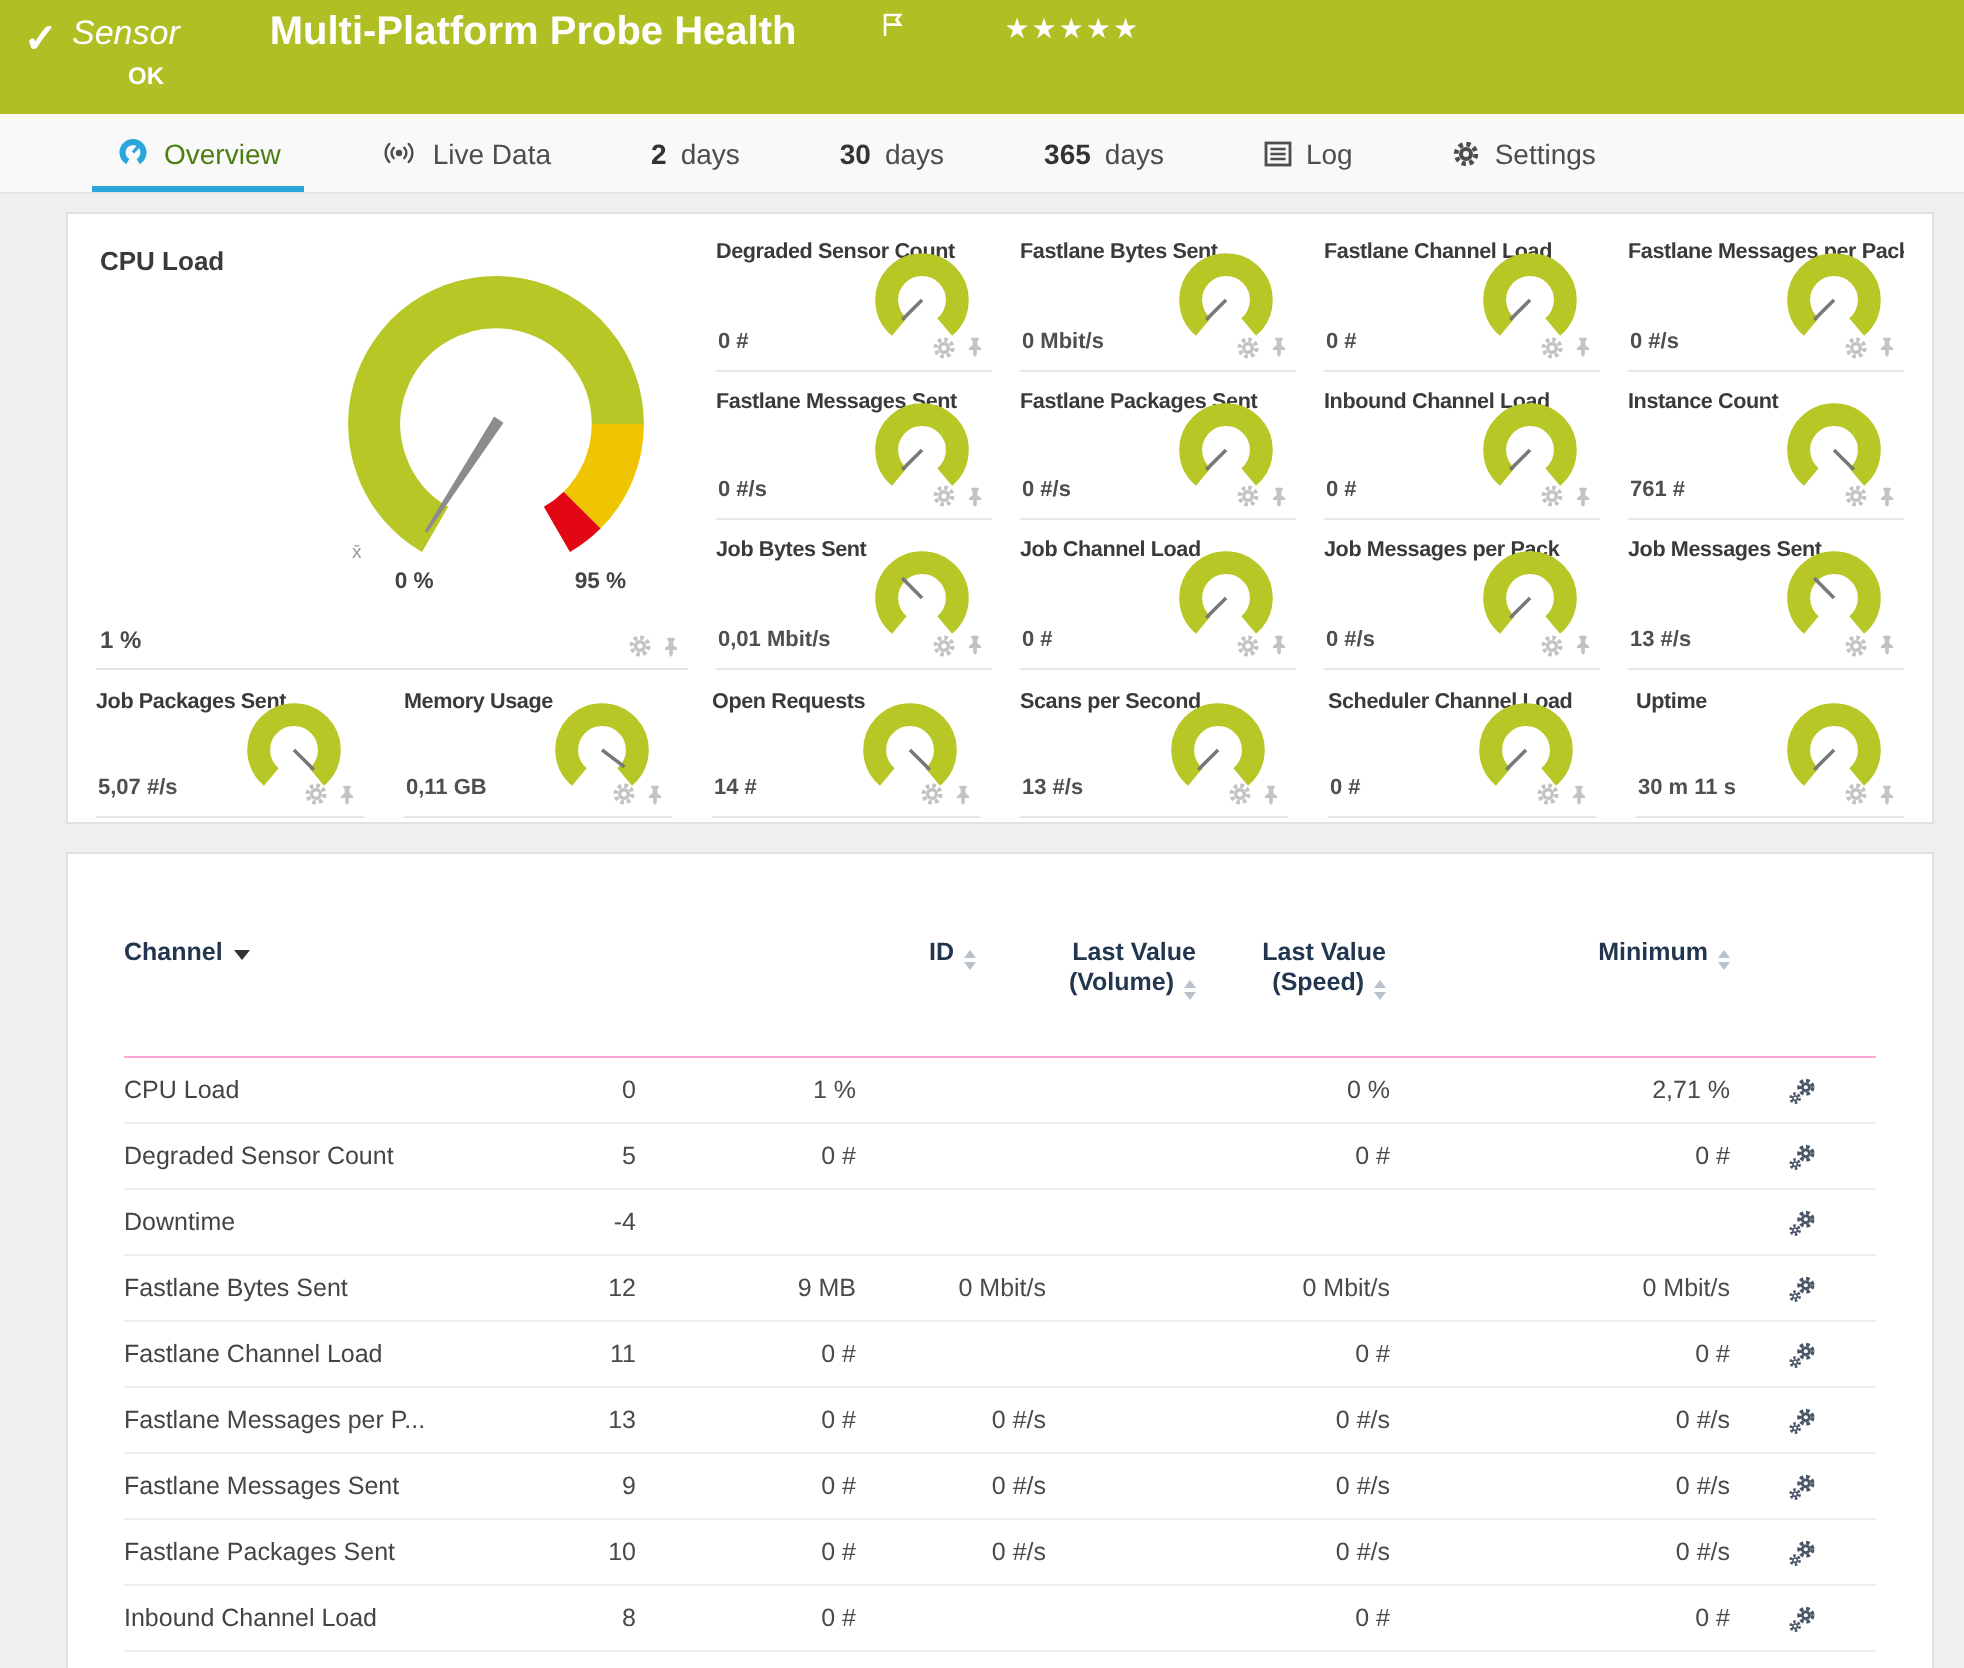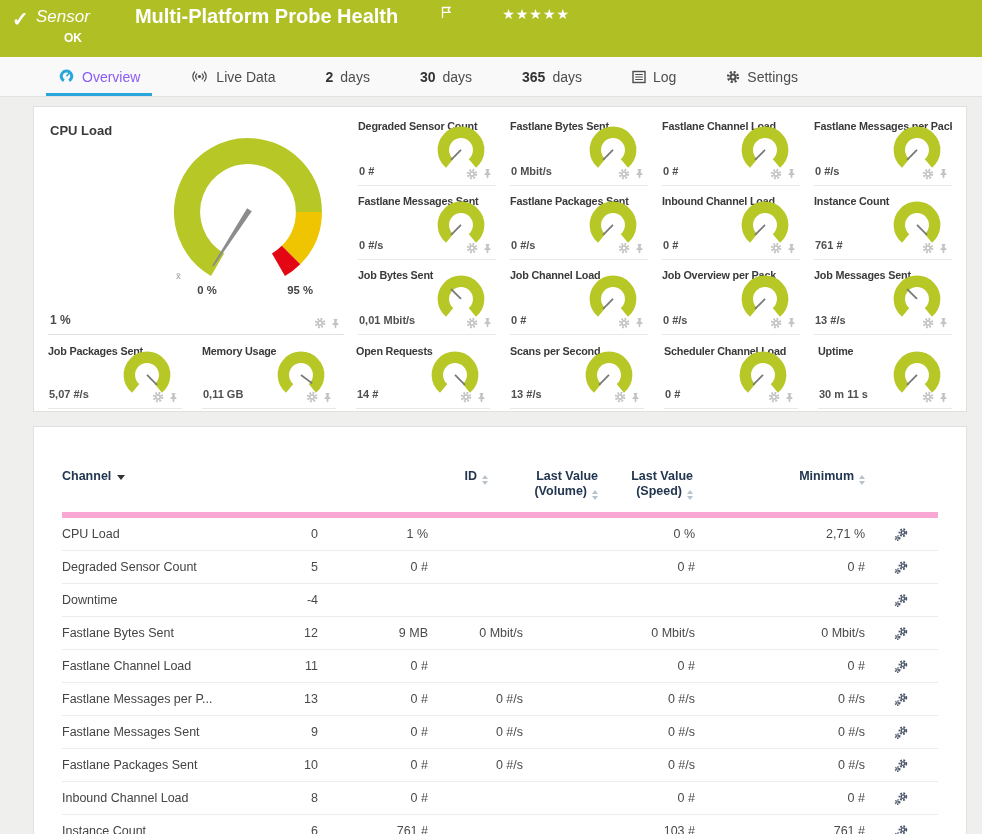--- a/index.html
+++ b/index.html
@@ -15,21 +15,21 @@
   .hdr-check { position:absolute; left:12px; top:7px; font-size:20px; font-weight:bold; }
   .hdr-main { position:absolute; left:36px; top:5px; display:flex; align-items:center;gap:36px; }
   .hdr-sensor { font-style:italic; font-size:17px; margin-right:9px; }
   .hdr-title { font-size:20px; font-weight:bold; }
   .flag { margin-left:7px; margin-top:-8px; }
   .hdr-stars { margin-left:14px; margin-top:-6px; font-size:14px; letter-spacing:1px; cursor:pointer; }
   .hdr-status { position:absolute; left:64px; top:31px; font-size:12px; font-weight:bold; }
   
   .tabbar { height:40px; background:#f9f9f9; border-bottom:1px solid #e3e3e3; display:flex; align-items:stretch; padding-left:46px; }
   .tab { display:flex; align-items:center; gap:7px; padding:0 12px; margin-right:26px; position:relative; font-size:14px; color:#4d4d4d; cursor:pointer; white-space:nowrap; }
-  .tab.active { color:#8b5cf6; }
+  .tab.active { color:#4d7c0f; }
   .tab.active::after { content:""; position:absolute; left:0; right:0; bottom:0; height:3px; background:var(--accent); }
   .tab-num { font-weight:bold; color:#333; }
   .tab-icon { display:inline-flex; align-items:center; }
   
   .panel { width:934px; margin-left:33px; background:#fff; border:1px solid #e1e1e1; }
   .panel-gauges { margin-top:9px; height:306px; padding:4px 14px 0; }
   .panel-table { margin-top:14px; height:600px; padding:0 28px; }
   
   .gtop { display:flex; }
   .cpu-cell { flex:none; width:296px; height:224px; margin-right:14px; position:relative; border-bottom:1px solid #e2e2e2; cursor:pointer; }
@@ -47,21 +47,21 @@
   .gbottom { display:grid; grid-template-columns:repeat(6,1fr); column-gap:20px; height:73px; margin-top:1px; }
   .gcell { position:relative; border-bottom:1px solid #e8e8e8; overflow:hidden; cursor:pointer; }
   .gcell-title { font-size:10.8px; font-weight:bold; color:#3a3a3a; padding-top:9px; white-space:nowrap; letter-spacing:-0.2px; }
   .g-small { position:absolute; right:8px; top:15px; width:54px; height:50px; }
   .sarc { fill:none; stroke-width:11; }
   .needle line { stroke:#787878; stroke-width:1.7; }
   .gcell-value { position:absolute; left:1px; bottom:8px; font-size:11px; font-weight:bold; color:#4f4f4f; }
   .cell-icons { position:absolute; right:3px; bottom:5px; display:flex; gap:4px; align-items:center; }
   .cell-icons svg { cursor:pointer; }
   
-  .tbl-head { display:flex; padding:42px 0 12px; border-bottom:6px solid #f9a8d4; font-size:12.5px; font-weight:bold; color:var(--table-head); }
+  .tbl-head { display:flex; padding:42px 0 28px; border-bottom:1px solid #f9a8d4; font-size:12.5px; font-weight:bold; color:var(--table-head); }
   .hcell { line-height:15px; cursor:pointer; }
   .c-channel { flex:1; text-align:left; }
   .c-id { width:58px; text-align:right; }
   .c-vol { width:110px; text-align:right; }
   .c-speed { width:95px; text-align:right; }
   .c-min { width:172px; text-align:right; }
   .c-max { width:170px; text-align:right; }
   .c-act { width:73px; text-align:center; }
   .sort { display:inline-flex; flex-direction:column; gap:2px; margin-left:5px; vertical-align:1px; }
   .sort i { display:block; width:0; height:0; border-left:3.5px solid transparent; border-right:3.5px solid transparent; }
@@ -390,21 +390,21 @@
         <circle cx="6" cy="6" r="3" fill="#c3c3c3"></circle>
               <circle cx="6" cy="6" r="1.3" fill="#fff"></circle>
       </svg>
       <svg width="11" height="11" viewBox="0 0 12 12">
         <path d="M4 1 h4 v1.2 l-0.7 0.5 v2.3 l2 1.6 v1 H7 v2.6 L6 11.4 5 10.2 V7.6 H2.7 v-1 l2 -1.6 V2.7 L4 2.2 Z" fill="#c3c3c3"></path>
       </svg>
     </div>
   </div>
 
   <div class="gcell">
-    <div class="gcell-title">Job Overview per Pack</div>
+    <div class="gcell-title">Job Messages per Pack</div>
     <svg class="g-small" viewBox="0 0 52 48">
       <path class="arc-green sarc" d="M15.07 36.02 A17 17 0 1 1 36.93 36.02"></path>
       <g class="needle" transform="rotate(225 26 23)">
               <line x1="26" y1="23" x2="26" y2="9.5"></line>
             </g>
     </svg>
     <div class="gcell-value">0 #/s</div>
     <div class="cell-icons">
       <svg width="12" height="12" viewBox="0 0 12 12">
         <circle cx="6" cy="6" r="4.2" fill="none" stroke="#c3c3c3" stroke-width="2.1" stroke-dasharray="1.8 1.5"></circle>

